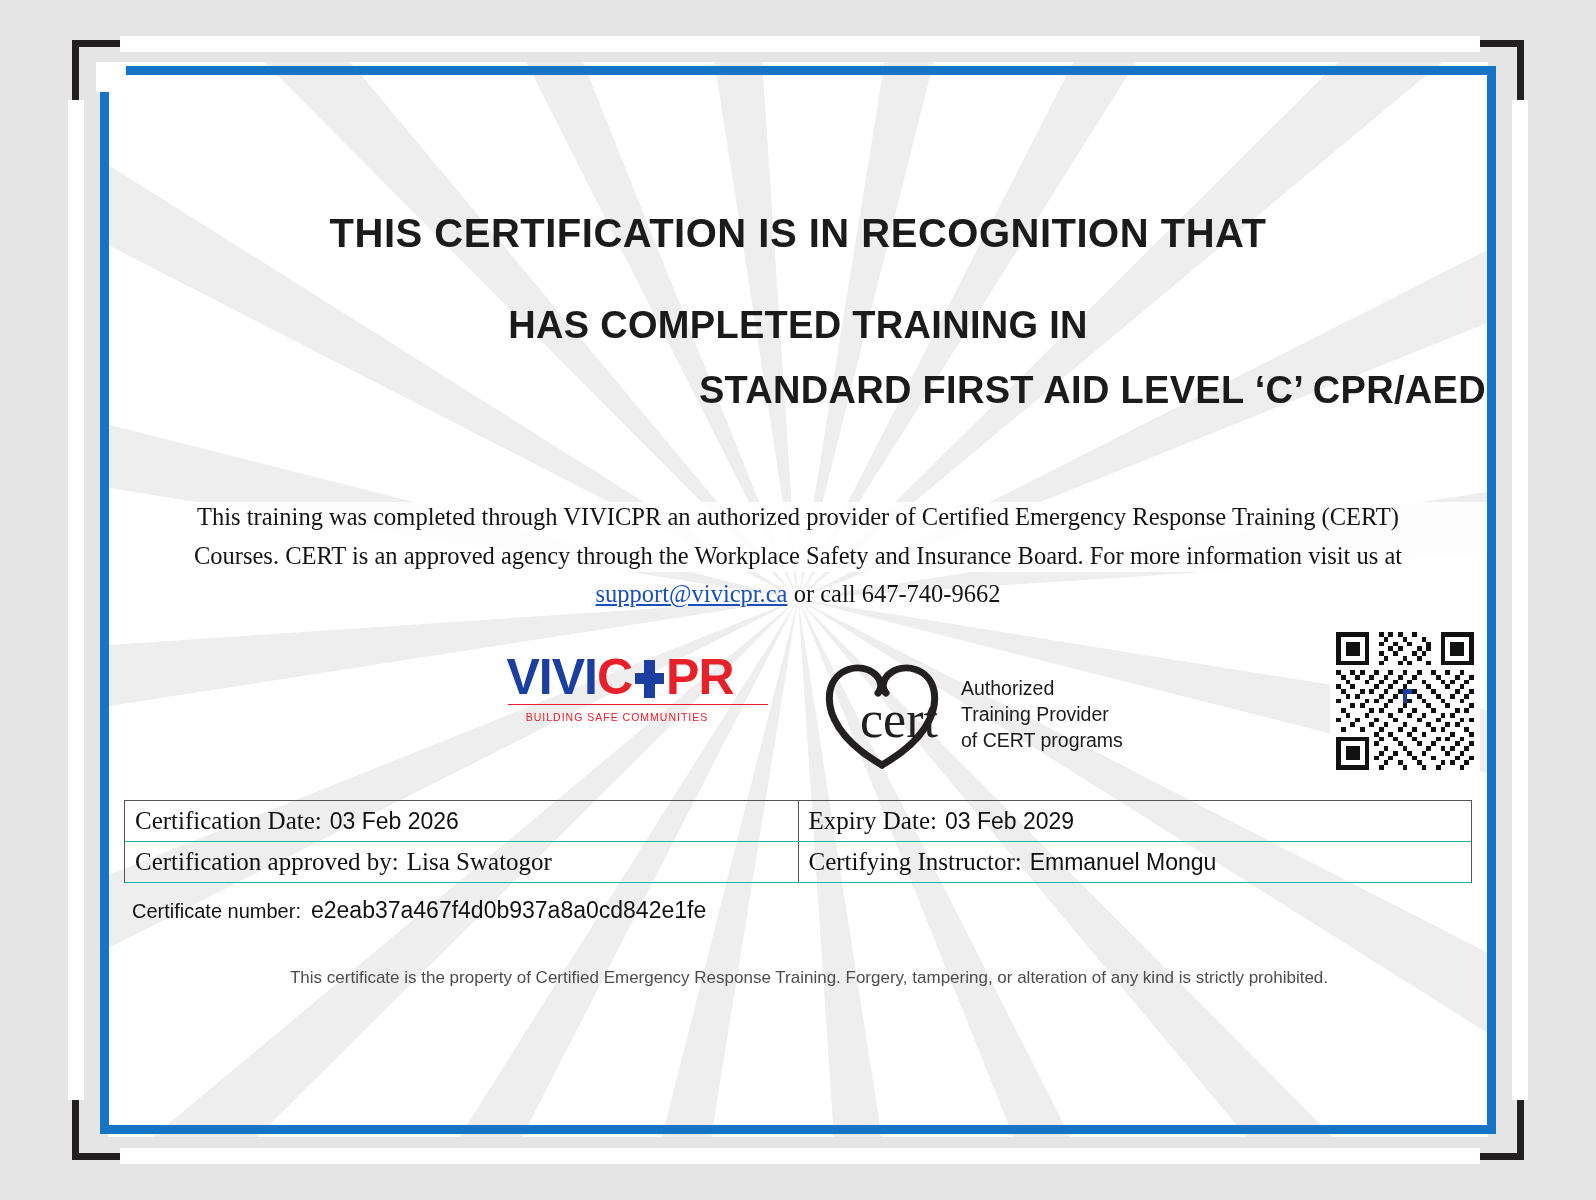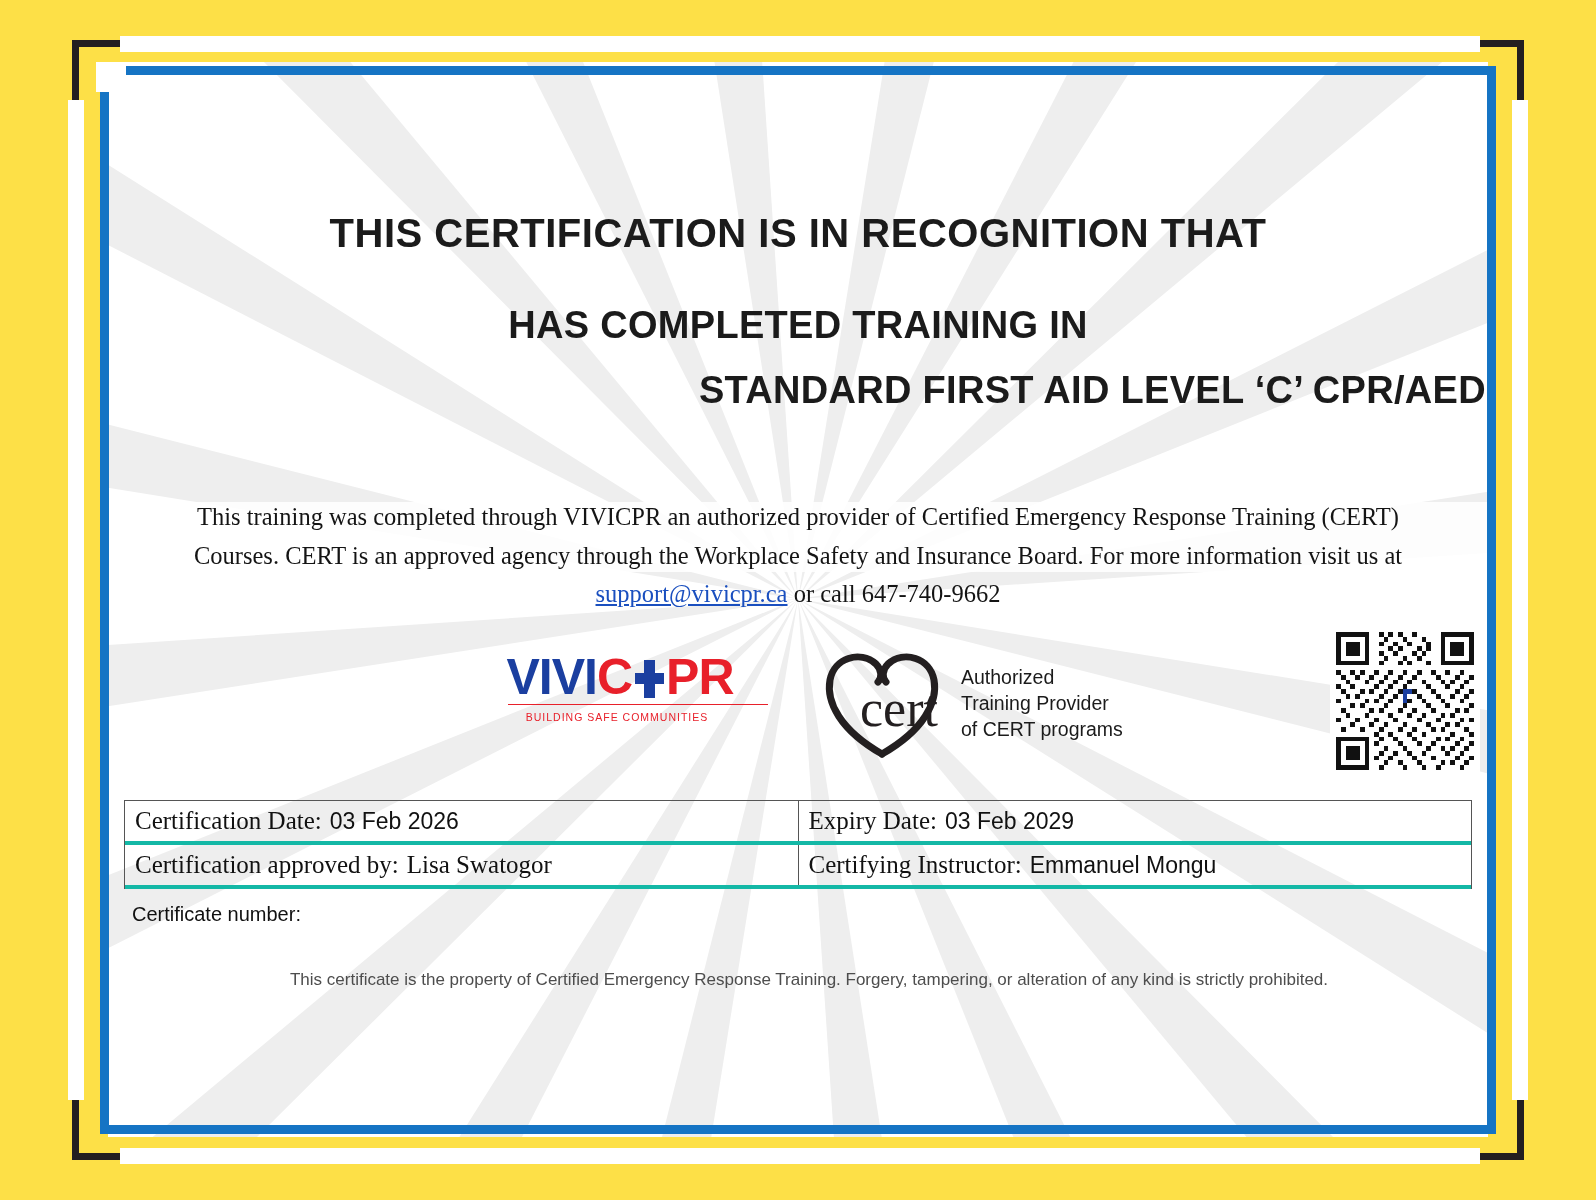--- a/index.html
+++ b/index.html
@@ -11,21 +11,21 @@
     width: 1596px;
     height: 1200px;
     font-family: "Liberation Sans", sans-serif;
     overflow: hidden;
   }
 
   .certificate {
     position: relative;
     width: 1596px;
     height: 1200px;
-    background: #fde047;
+    background: #e5e5e5;
     box-sizing: border-box;
   }
 
   
   .sunburst {
     position: absolute;
     left: 108px;
     top: 62px;
     width: 1380px;
     height: 1075px;
@@ -175,21 +175,21 @@
   .vivi-rule {
     border-top: 1px solid #e8202a;
     margin-top: 2px;
     width: 260px;
     margin-left: 38px;
   }
 
   .cert-logo {
     position: absolute;
     left: 710px;
-    top: 12px;
+    top: 23px;
     display: flex;
     align-items: center;
     gap: 16px;
   }
   .cert-logo .cert-text {
     font-size: 19.5px;
     line-height: 1.35;
     color: #1b1b1b;
   }
 
@@ -205,21 +205,21 @@
   }
 
   .fields {
     margin: 18px 14px 0 14px;
     border: 1px solid #555;
     border-bottom: none;
     font-family: "Liberation Serif", serif;
   }
   .field-row {
     display: flex;
-    border-bottom: 4px solid #14b8a6;
+    border-bottom: 1px solid #14b8a6;
   }
   .field-cell {
     flex: 1;
     padding: 6px 10px;
     font-size: 25px;
     color: #111;
     display: flex;
     align-items: baseline;
     gap: 8px;
   }
@@ -603,18 +603,19 @@
         </div>
         <div class="field-cell">
           <span>Certifying Instructor:</span>
           <span class="field-value">Emmanuel Mongu</span>
         </div>
       </div>
     </div>
 
     <div class="certnum">
       <span class="certnum-label">Certificate number:</span>
+      <span class="certnum-value">e2eab37a467f4d0b937a8a0cd842e1fe</span>
     </div>
 
     <div class="footer">This certificate is the property of Certified Emergency Response Training. Forgery, tampering, or alteration of any kind is strictly prohibited.</div>
 
   </div>
 </div>
 
 </body></html>

